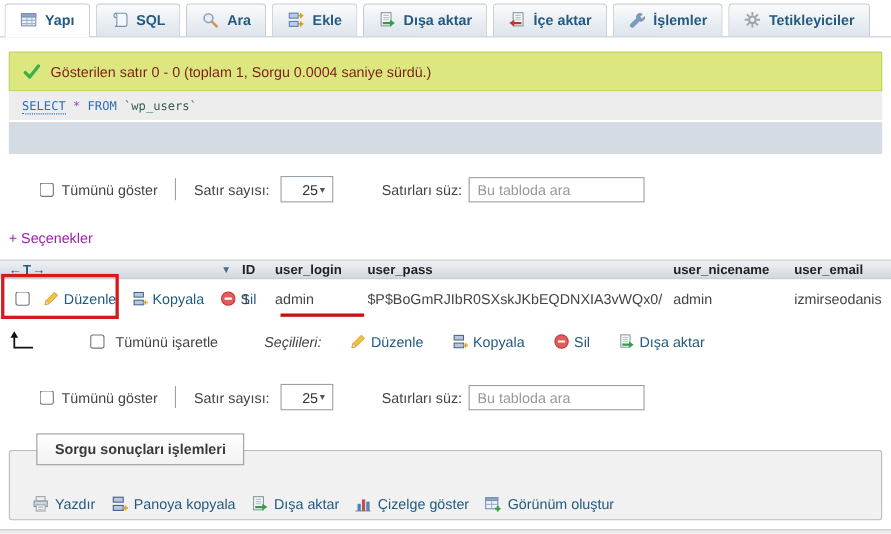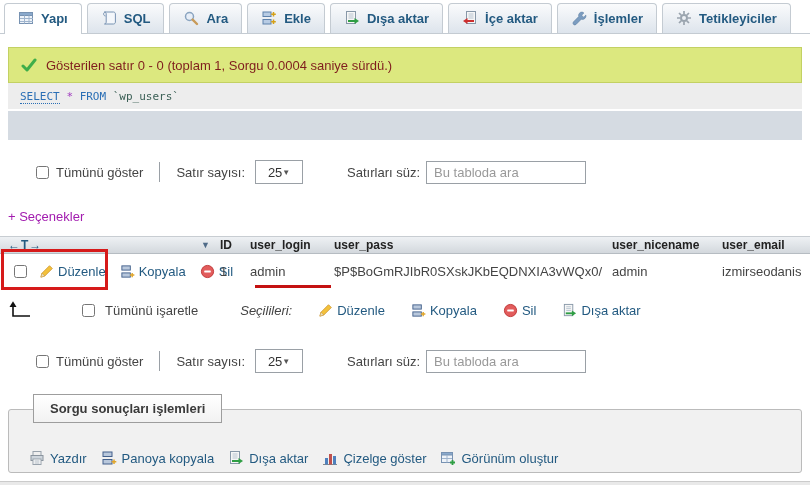--- a/index.html
+++ b/index.html
@@ -29,21 +29,21 @@
   .sqlbox .st { color:#a03bbf; }
   .sqlbox .tbl { color:#3a5f55; }
   .greybar { margin:2px 8px 0; height:29px; background:#d5dbe2; }
 
   
   .controls { display:flex; align-items:center; height:26px; margin-left:36px; }
   .controls.top { margin-top:19px; }
   .controls.bottom { margin-top:26px; }
   .controls label.cb { display:flex; align-items:center; gap:7px; color:#444; cursor:pointer; }
   .vdiv { width:0; height:20px; border-left:1px solid #9aa0a6; margin:0 16px; }
-  .fakeselect { display:inline-flex; align-items:center; justify-content:center;
+  .fakeselect { display:inline-flex; align-items:center; justify-content:flex-end;
     width:48px; height:24px; border:1px solid #9aa0a6; background:#fff; padding:0 5px;
     margin-left:10px; cursor:pointer; color:#333; }
   .fakeselect .car { font-size:8px; color:#555; }
   .filterlbl { margin-left:44px; }
   input.filter { width:160px; height:23px; border:1px solid #9aa0a6; padding:0 7px;
     margin-left:6px; font-family:"Liberation Sans",sans-serif; font-size:13px; color:#333; }
   input.filter::placeholder { color:#999; }
   .options-link { display:inline-block; margin:24px 0 4px 8px; color:#a21caf; cursor:pointer; }
 
   

